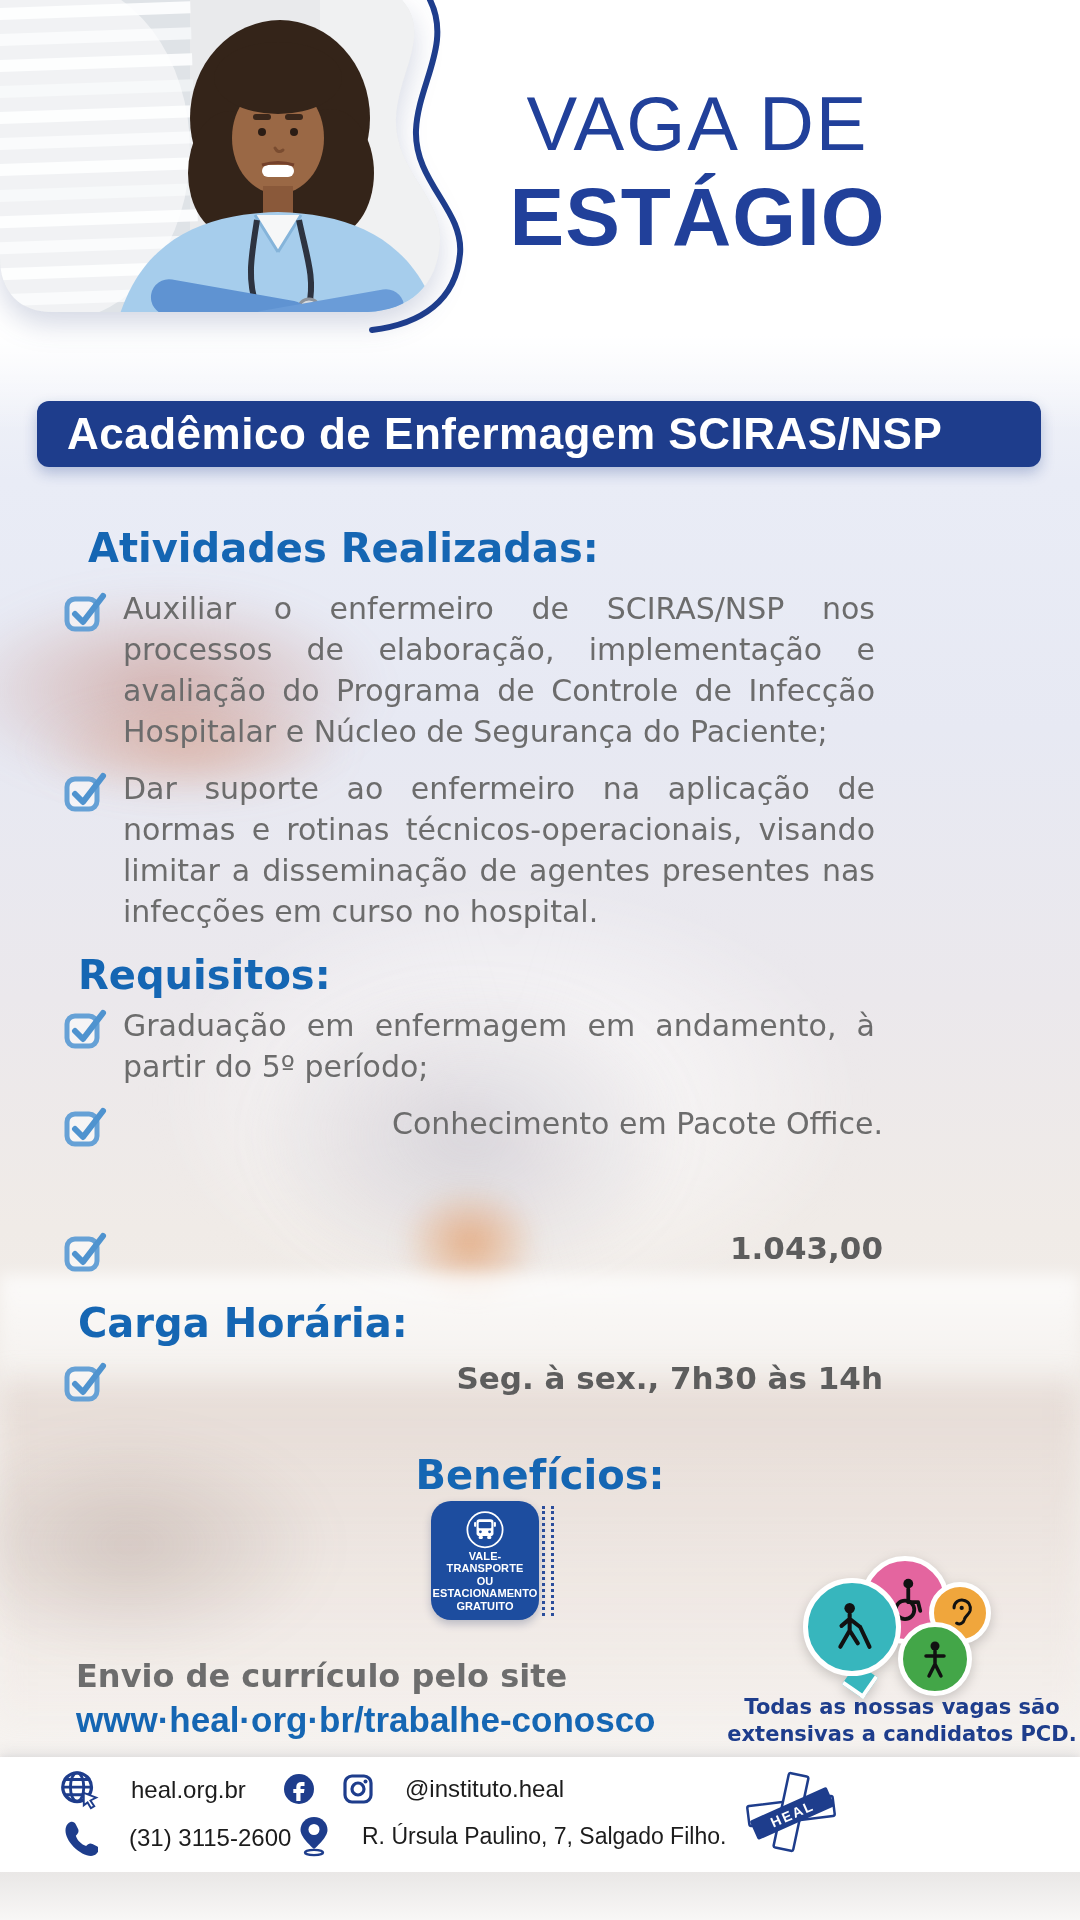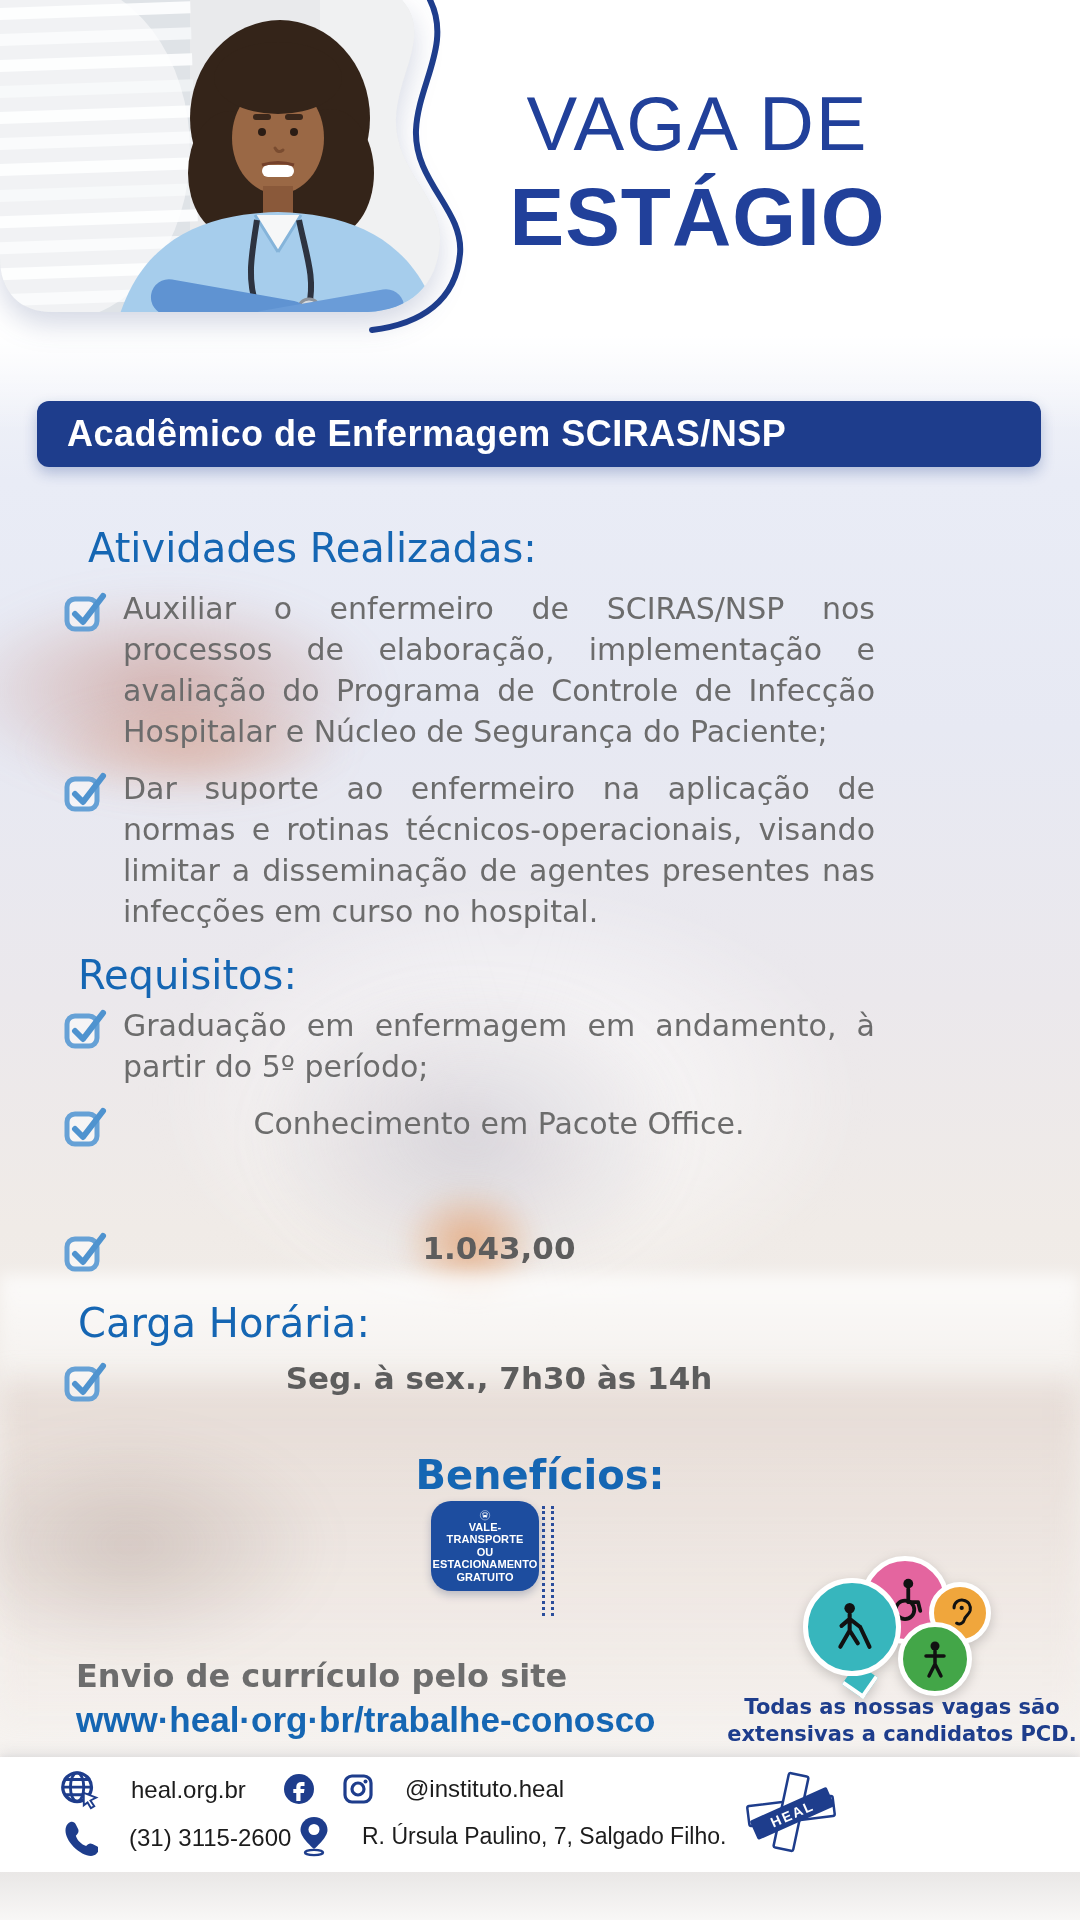--- a/index.html
+++ b/index.html
@@ -35,37 +35,37 @@
     filter:drop-shadow(0 12px 14px rgba(40,60,120,.20));}
   .swash{position:absolute;left:0;top:0;width:480px;height:365px;}
   .vaga{position:absolute;left:505px;top:86px;width:385px;text-align:center;color:#21409a;}
   .vaga .l1{font-size:76px;font-weight:400;letter-spacing:2px;line-height:1;}
   .vaga .l2{font-size:82px;font-weight:700;letter-spacing:1px;line-height:1;margin-top:14px;}
 
   
   .banner{position:absolute;left:37px;top:401px;width:974px;height:66px;background:#1e3d8c;
     border-radius:12px;display:flex;align-items:center;padding-left:30px;
     box-shadow:0 6px 14px rgba(30,61,140,.28);}
-  .banner span{font-size:36px;font-weight:700;color:#fff;letter-spacing:.5px;}
-
-  
-  .sec-h{position:absolute;font-size:40px;font-weight:400;color:#1566b3;line-height:1;
+  .banner span{font-size:44px;font-weight:700;color:#fff;letter-spacing:.5px;}
+
+  
+  .sec-h{position:absolute;font-size:40px;font-weight:700;color:#1566b3;line-height:1;
     font-family:"DejaVu Sans",sans-serif;}
   .check-item{position:absolute;left:63px;display:flex;gap:16px;align-items:flex-start;}
   .check-item .ck{flex:0 0 auto;margin-top:0;}
   .check-item .txt{width:752px;font-size:30px;line-height:41px;color:#6c6c6c;
     text-align:justify;font-family:"DejaVu Sans",sans-serif;}
-  .check-item .txt.plain{text-align:center;}
+  .check-item .txt.plain{text-align:right;margin-left:8px;}
   .check-item .txt.strong{font-weight:700;color:#5d5d5d;font-size:31px;}
 
   
   .ben-h{position:absolute;left:390px;top:1452px;width:300px;text-align:center;
     font-size:40px;font-weight:700;color:#1566b3;font-family:"DejaVu Sans",sans-serif;}
   .tiles{position:absolute;left:431px;top:1501px;display:flex;align-items:flex-start;}
-  .tile{width:108px;height:90px;background:#1d4d9f;border-radius:20px;display:flex;
+  .tile{width:108px;height:119px;background:#1d4d9f;border-radius:20px;display:flex;
     flex-direction:column;align-items:center;padding-top:9px;box-sizing:border-box;
     box-shadow:0 4px 9px rgba(20,40,90,.25);}
   .tile-sep{width:0;border-left:3px dotted #2a4d9b;height:110px;margin:5px 3px 0 3px;}
   .tile .cap{margin-top:auto;padding-bottom:8px;text-align:center;font-size:11px;
     font-weight:700;color:#fff;line-height:12.5px;letter-spacing:.1px;}
 
   
   .apply1{position:absolute;left:76px;top:1657px;font-size:32px;font-weight:700;color:#6d6d6d;
     font-family:"DejaVu Sans",sans-serif;}
   .apply2{position:absolute;left:76px;top:1700px;font-size:35px;font-weight:700;color:#1566b3;

